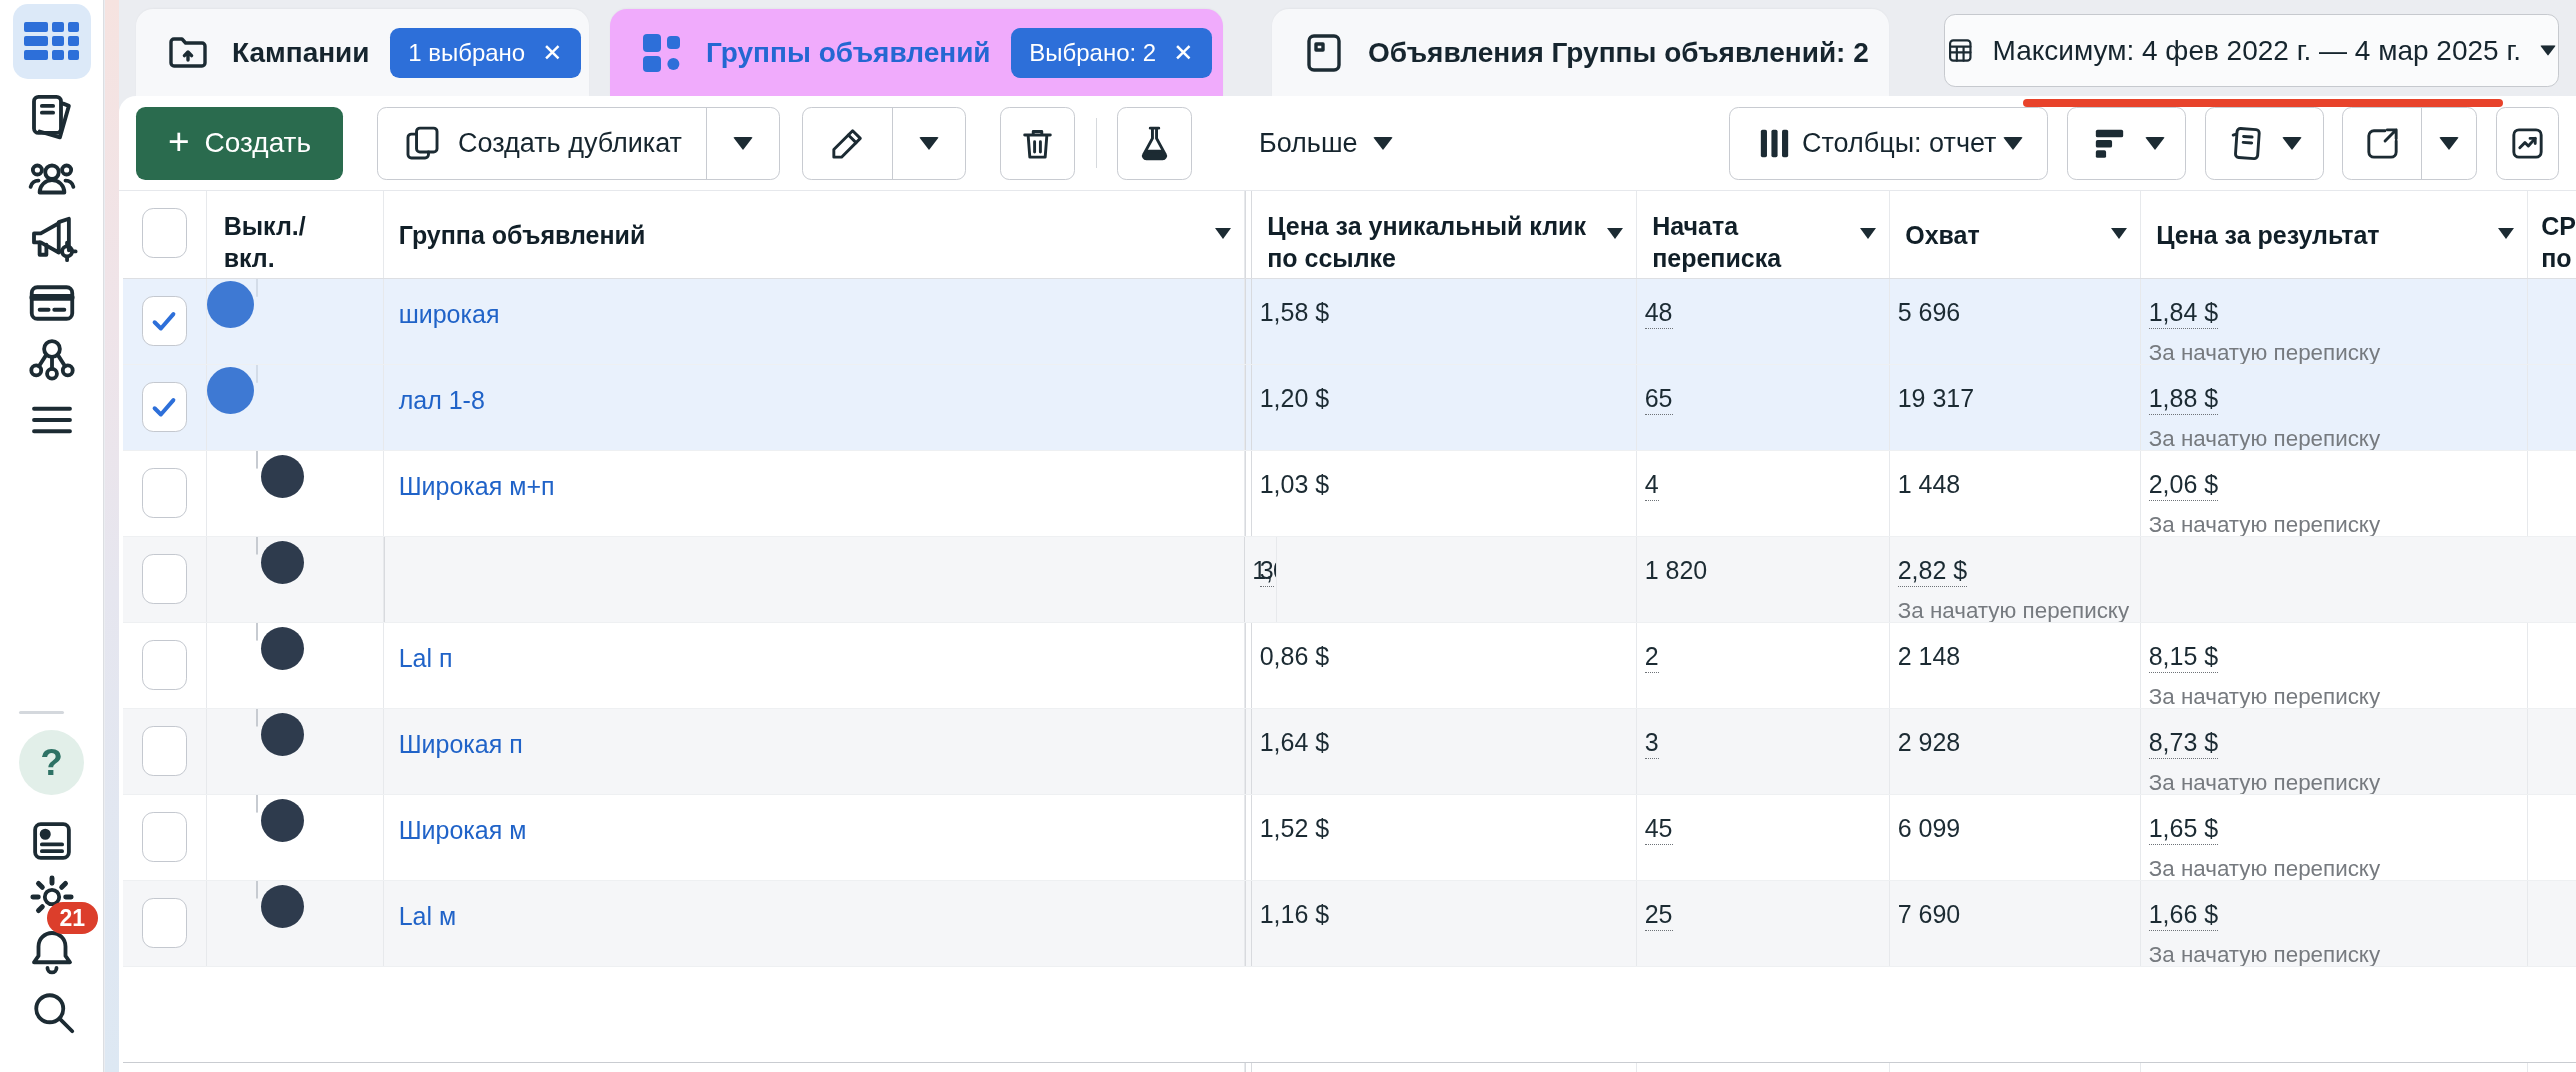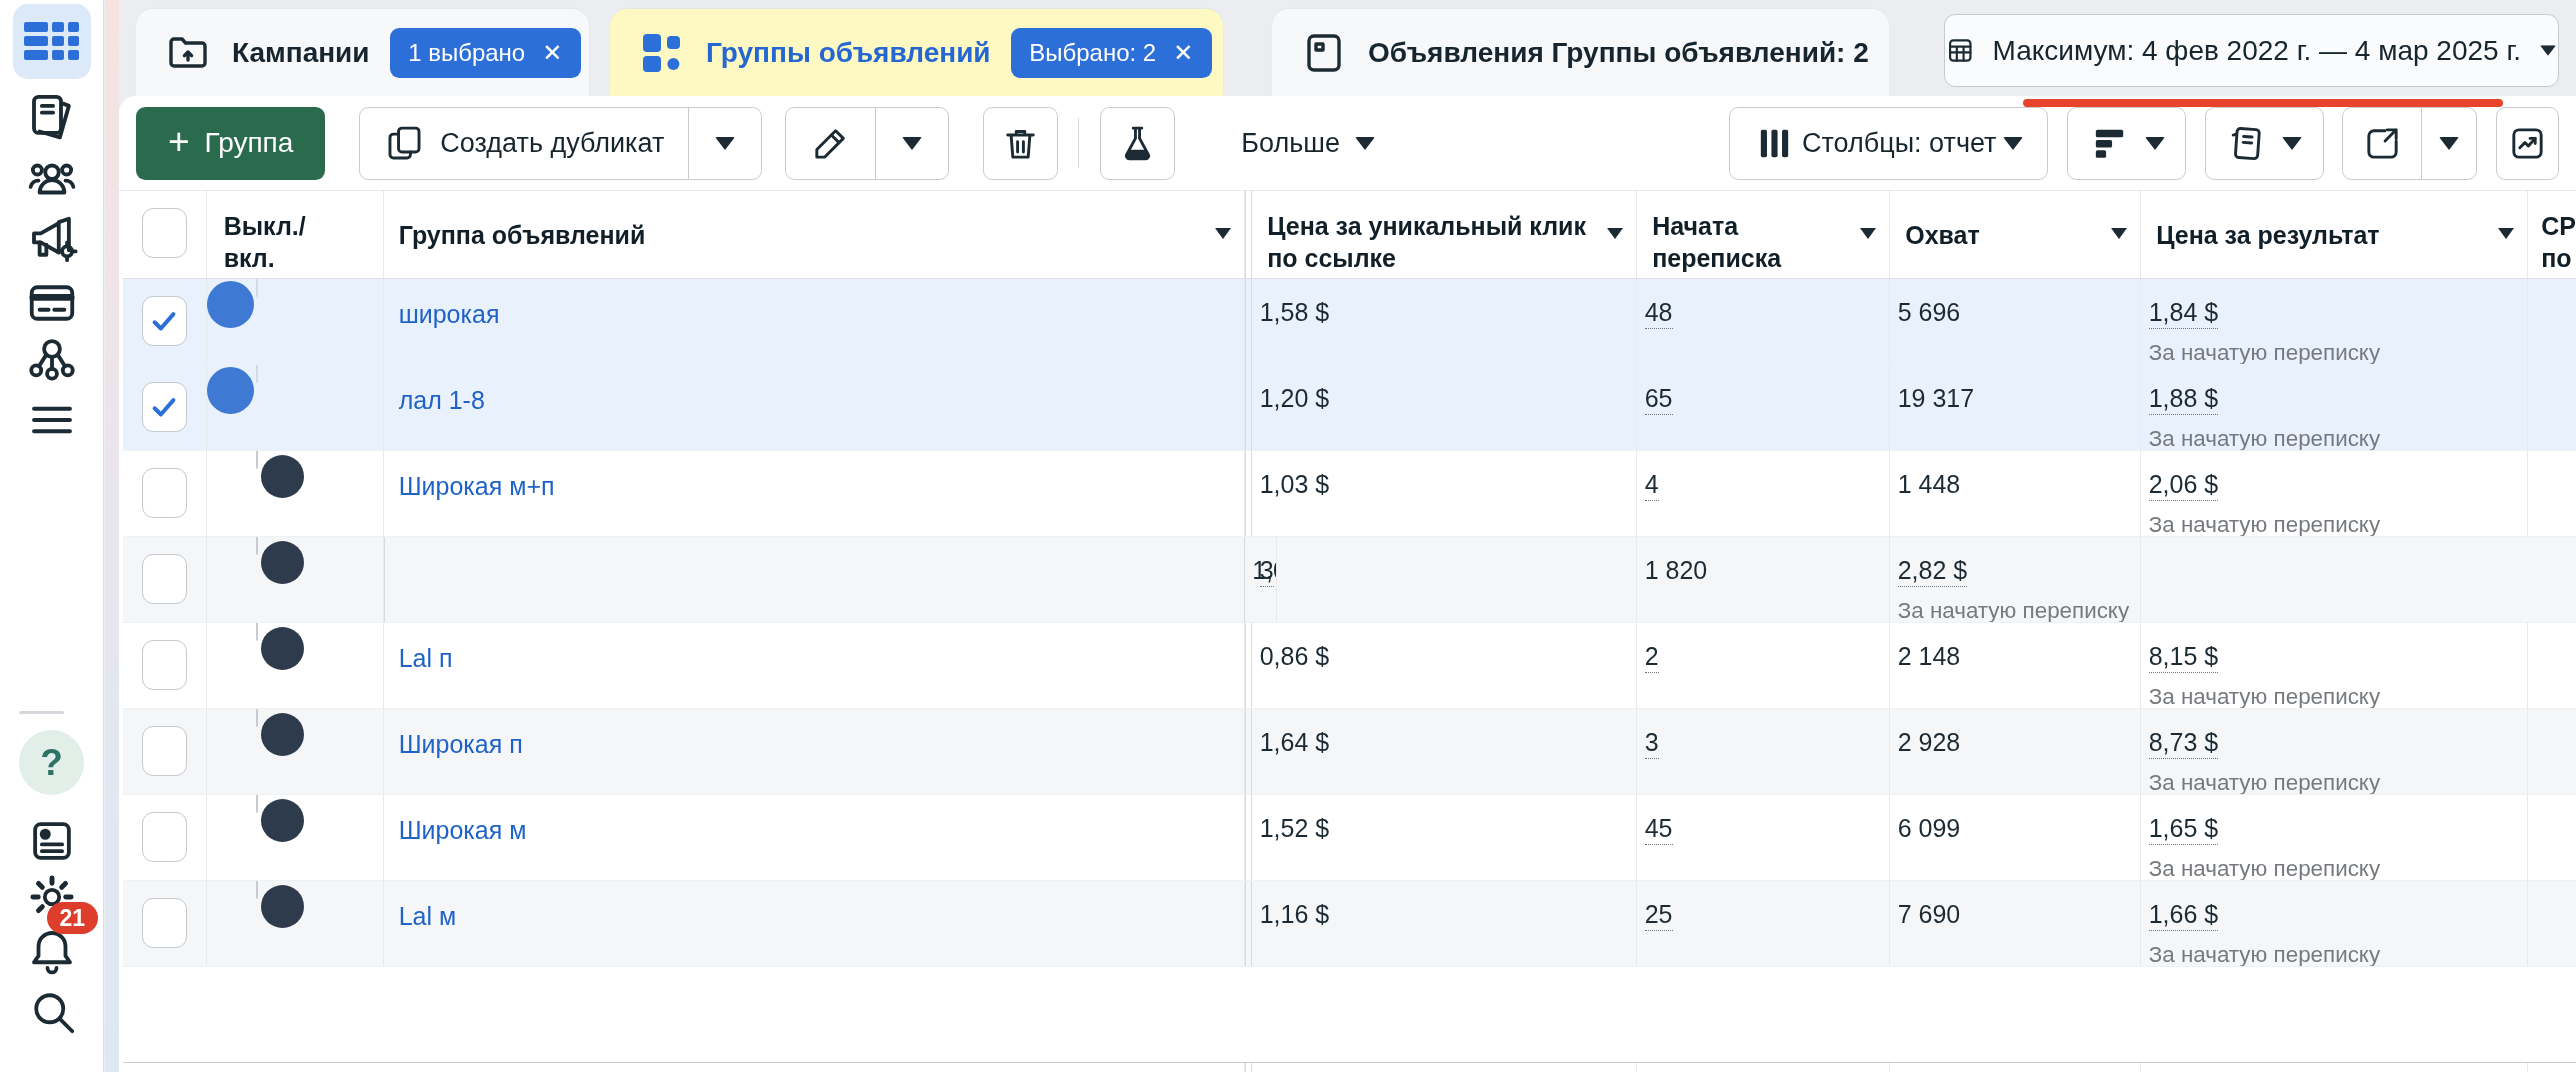--- a/index.html
+++ b/index.html
@@ -19,21 +19,21 @@
   .side-divider { position:absolute; left:18.6px; top:711px; width:45px; height:2.8px; background:#D4D8DD; border-radius:1.9px; }
   .help-circle { width:65px; height:65px; border-radius:50%; background:#E2EFE9; color:#2E7265; font-size:37px; font-weight:bold; display:flex; align-items:center; justify-content:center; }
   .bell-badge { position:absolute; left:34px; top:-15px; background:#DC3E2B; color:#fff; font-size:23px; font-weight:bold; border-radius:20.5px; padding:4.7px 13px; line-height:1; }
 
   
   .main { position:absolute; left:119px; top:0; right:0; bottom:0; }
 
   
   .tabbar { position:relative; height:96px; }
   .tab { position:absolute; top:9.3px; height:87px; border-radius:17px 17px 0 0; display:flex; align-items:center; padding:0 28px; gap:20px; background:#F7F8FA; box-shadow:0 -0.9px 1.9px rgba(0,0,0,0.03); }
-  .tab.active { background:#fef9c3; }
+  .tab.active { background:#f0abfc; }
   .tab-label { font-size:28px; font-weight:bold; color:#16252E; white-space:nowrap; }
   .tab.active .tab-label { color:#2467D2; }
   .tab svg { width:48px; height:48px; flex:none; }
   .badge { display:flex; align-items:center; gap:17px; background:#2D6FD9; color:#fff; border-radius:9.3px; height:50px; padding:0 18.6px; font-size:24px; white-space:nowrap; }
   .badge .x { font-size:24px; line-height:1; }
   .date-btn { position:absolute; right:17px; top:14px; height:73px; width:615px; background:#FAFBFC; border:0.9px solid #C6C9CE; border-radius:11.2px; display:flex; align-items:center; justify-content:center; gap:17px; }
   .date-btn svg { width:41px; height:41px; }
   .date-label { font-size:28px; color:#16252E; white-space:nowrap; }
 
   
@@ -243,21 +243,21 @@
         <span class="date-label">Максимум: 4 фев 2022 г. — 4 мар 2025 г.</span>
         <span class="caret" style="transform:scale(0.8);"></span>
       </div>
     </div>
 
     <div class="panel">
 
       <div class="toolbar">
         <button class="btn btn-create">
           <span class="plus">+</span>
-          <span>Группа</span>
+          <span>Создать</span>
         </button>
 
         <div class="btn split btn-dup">
           <span class="seg">
             <svg class="ico" viewBox="0 0 24 24">
                 <rect x="8.5" y="3" width="12" height="14" rx="2"></rect>
                 <path d="M15.5 17v1.5a2 2 0 0 1-2 2h-8a2 2 0 0 1-2-2v-10a2 2 0 0 1 2-2H8"></path>
               </svg>
             <span class="btn-label">Создать дубликат</span>
           </span>

